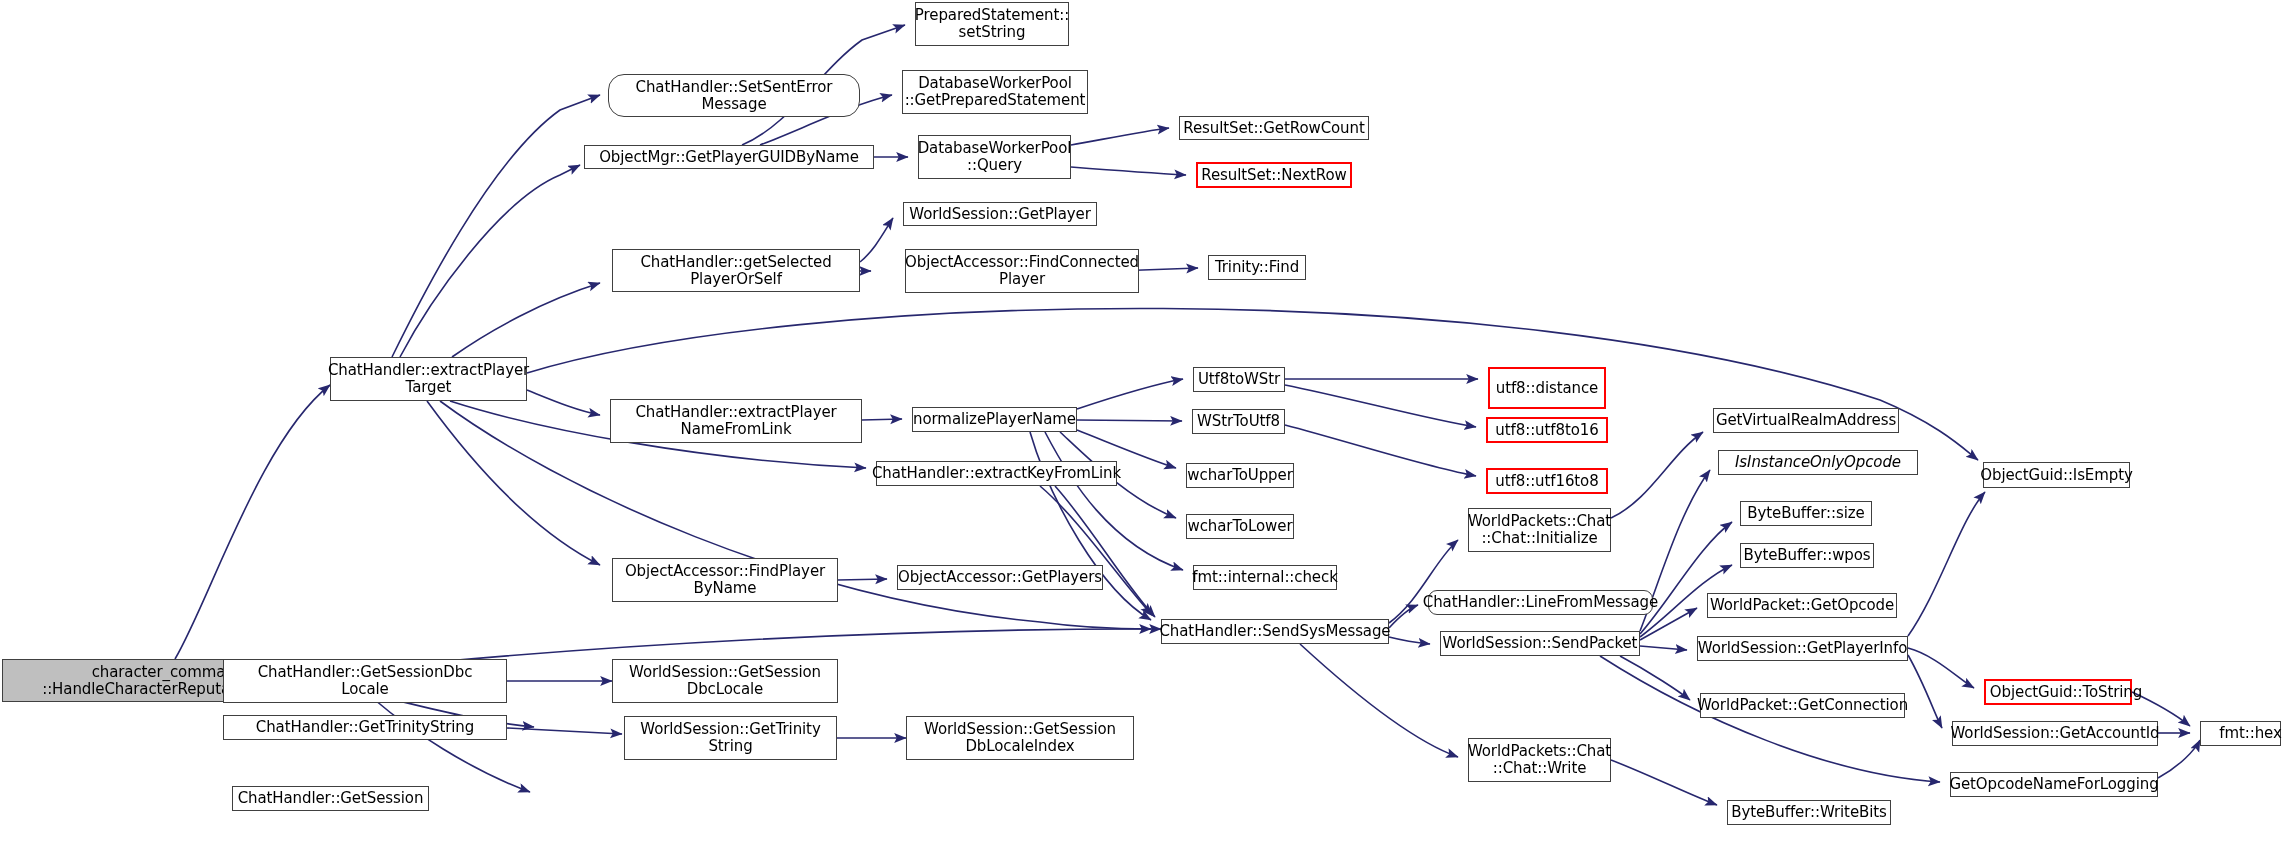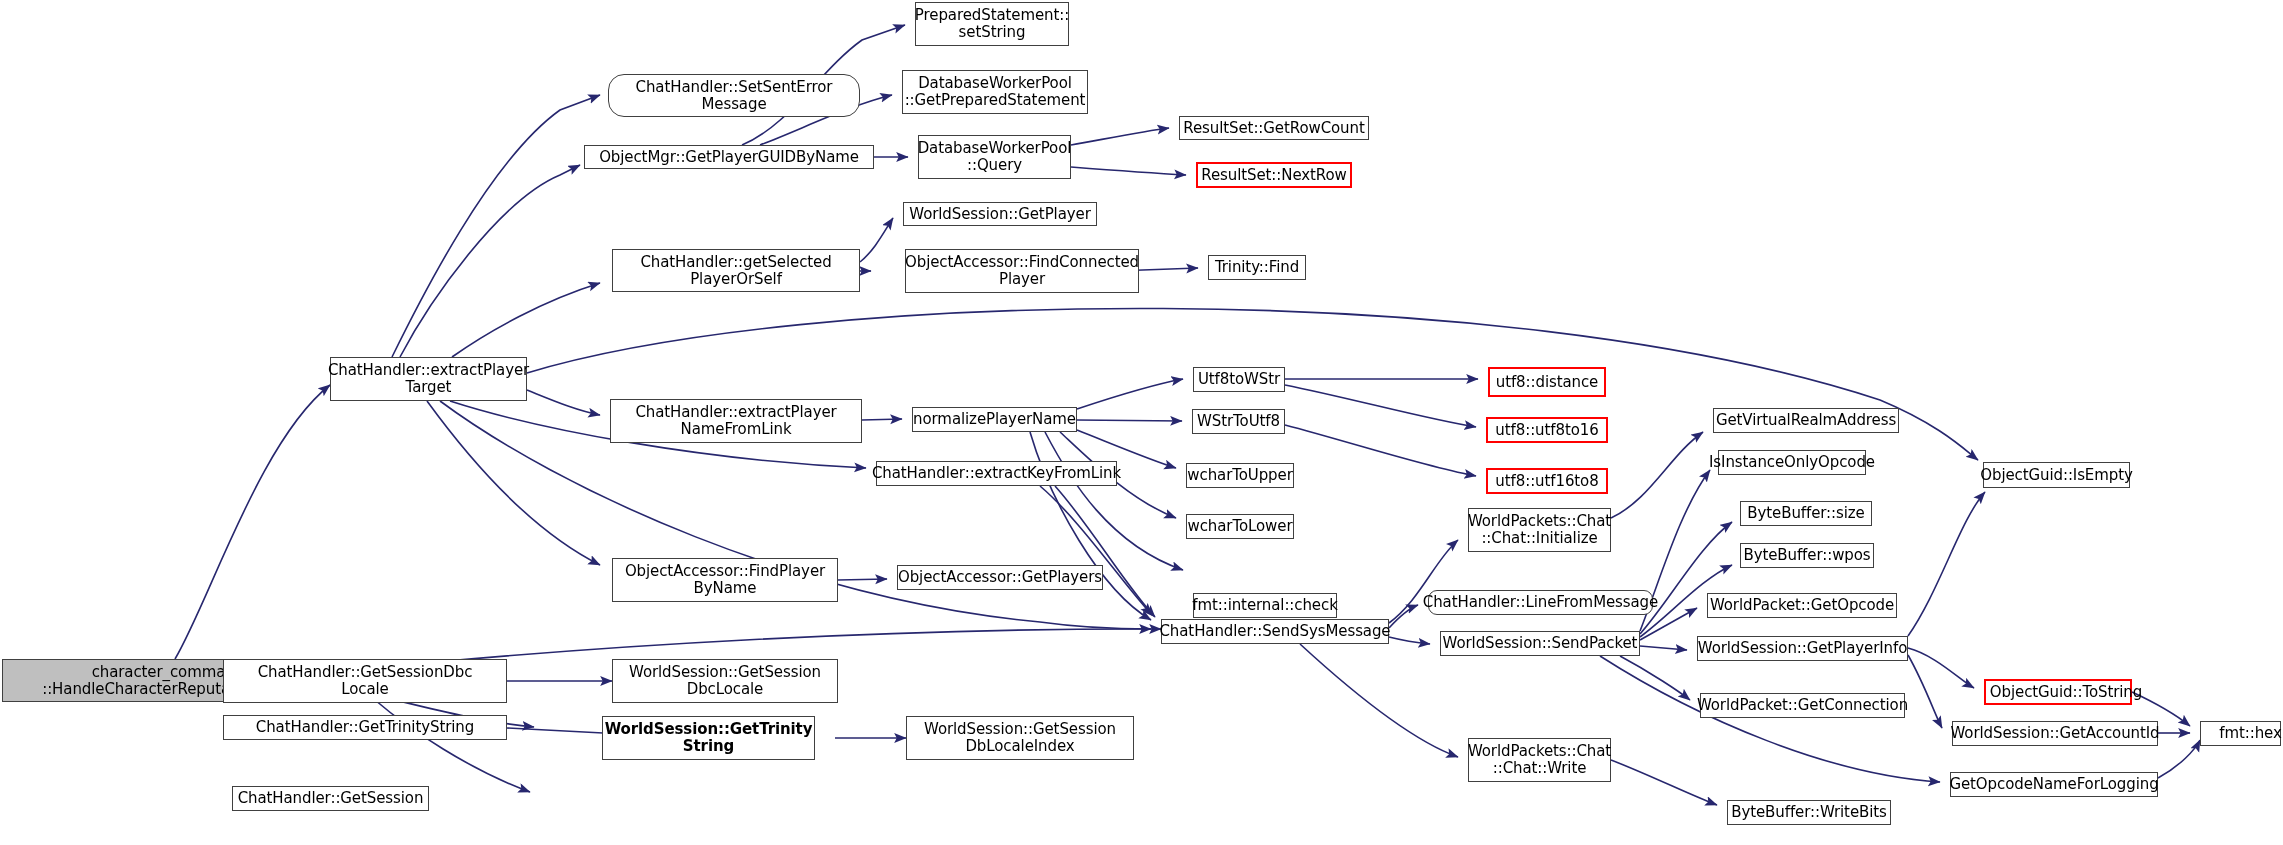--- a/index.html
+++ b/index.html
@@ -140,51 +140,51 @@
       <div class="node" style="left: 330px; top: 357px; width: 197px; height: 44px;">ChatHandler::extractPlayer
 Target</div>
       <div class="node" style="left: 610px; top: 399px; width: 252px; height: 44px;">ChatHandler::extractPlayer
 NameFromLink</div>
       <div class="node" style="left: 912px; top: 407px; width: 165px; height: 25px;">normalizePlayerName</div>
       <div class="node" style="left: 876px; top: 461px; width: 241px; height: 25px;">ChatHandler::extractKeyFromLink</div>
       <div class="node" style="left: 1193px; top: 367px; width: 92px; height: 25px;">Utf8toWStr</div>
       <div class="node" style="left: 1192px; top: 409px; width: 93px; height: 25px;">WStrToUtf8</div>
       <div class="node" style="left: 1186px; top: 463px; width: 108px; height: 25px;">wcharToUpper</div>
       <div class="node" style="left: 1186px; top: 514px; width: 108px; height: 25px;">wcharToLower</div>
-      <div class="node" style="left: 1193px; top: 565px; width: 144px; height: 25px; margin-top: 28px;">fmt::internal::check</div>
-      <div class="node hot" style="left: 1488px; top: 367px; width: 118px; height: 30px;">utf8::distance</div>
+      <div class="node" style="left: 1193px; top: 565px; width: 144px; height: 25px;">fmt::internal::check</div>
+      <div class="node hot" style="left: 1488px; top: 367px; width: 118px; height: 42px;">utf8::distance</div>
       <div class="node hot" style="left: 1486px; top: 417px; width: 122px; height: 26px;">utf8::utf8to16</div>
       <div class="node hot" style="left: 1486px; top: 468px; width: 122px; height: 26px;">utf8::utf16to8</div>
       <div class="node" style="left: 612px; top: 558px; width: 226px; height: 44px;">ObjectAccessor::FindPlayer
 ByName</div>
       <div class="node" style="left: 897px; top: 565px; width: 206px; height: 25px;">ObjectAccessor::GetPlayers</div>
       <div class="node" style="left: 1161px; top: 619px; width: 228px; height: 25px;">ChatHandler::SendSysMessage</div>
       <div class="node" style="left: 1468px; top: 508px; width: 143px; height: 44px;">WorldPackets::Chat
 ::Chat::Initialize</div>
       <div class="node" style="left: 1428px; top: 590px; width: 225px; height: 25px; border-radius: 9px;">ChatHandler::LineFromMessage</div>
       <div class="node" style="left: 1440px; top: 631px; width: 200px; height: 25px;">WorldSession::SendPacket</div>
       <div class="node" style="left: 1468px; top: 738px; width: 143px; height: 44px;">WorldPackets::Chat
 ::Chat::Write</div>
       <div class="node" style="left: 1713px; top: 408px; width: 186px; height: 25px;">GetVirtualRealmAddress</div>
-      <div class="node" style="left: 1718px; top: 450px; width: 148px; height: 25px;">IsInstanceOnlyOpcode</div>
+      <div class="node" style="left: 1718px; top: 450px; width: 200px; height: 25px; font-style: italic;">IsInstanceOnlyOpcode</div>
       <div class="node" style="left: 1740px; top: 501px; width: 132px; height: 25px;">ByteBuffer::size</div>
       <div class="node" style="left: 1740px; top: 543px; width: 134px; height: 25px;">ByteBuffer::wpos</div>
       <div class="node" style="left: 1707px; top: 593px; width: 190px; height: 25px;">WorldPacket::GetOpcode</div>
       <div class="node" style="left: 1697px; top: 636px; width: 211px; height: 25px;">WorldSession::GetPlayerInfo</div>
       <div class="node" style="left: 1700px; top: 693px; width: 205px; height: 25px;">WorldPacket::GetConnection</div>
       <div class="node" style="left: 1727px; top: 800px; width: 164px; height: 25px;">ByteBuffer::WriteBits</div>
       <div class="node" style="left: 1983px; top: 462px; width: 147px; height: 26px;">ObjectGuid::IsEmpty</div>
       <div class="node hot" style="left: 1984px; top: 679px; width: 148px; height: 26px; padding-left: 20px;">ObjectGuid::ToString</div>
       <div class="node" style="left: 1952px; top: 721px; width: 206px; height: 25px;">WorldSession::GetAccountId</div>
       <div class="node" style="left: 1950px; top: 772px; width: 208px; height: 25px;">GetOpcodeNameForLogging</div>
       <div class="node" style="left: 2200px; top: 721px; width: 81px; height: 25px; padding-left: 24px;">fmt::hex</div>
       <div class="node" style="left: 223px; top: 659px; width: 284px; height: 44px;">ChatHandler::GetSessionDbc
 Locale</div>
       <div class="node" style="left: 612px; top: 659px; width: 226px; height: 44px;">WorldSession::GetSession
 DbcLocale</div>
       <div class="node" style="left: 223px; top: 715px; width: 284px; height: 25px;">ChatHandler::GetTrinityString</div>
-      <div class="node" style="left: 602px; top: 716px; width: 213px; height: 44px; font-weight: bold;">WorldSession::GetTrinity
+      <div class="node" style="left: 624px; top: 716px; width: 213px; height: 44px;">WorldSession::GetTrinity
 String</div>
       <div class="node" style="left: 906px; top: 716px; width: 228px; height: 44px;">WorldSession::GetSession
 DbLocaleIndex</div>
       <div class="node" style="left: 232px; top: 786px; width: 197px; height: 25px;">ChatHandler::GetSession</div>
     </div>
 </div>
 
 </body></html>

